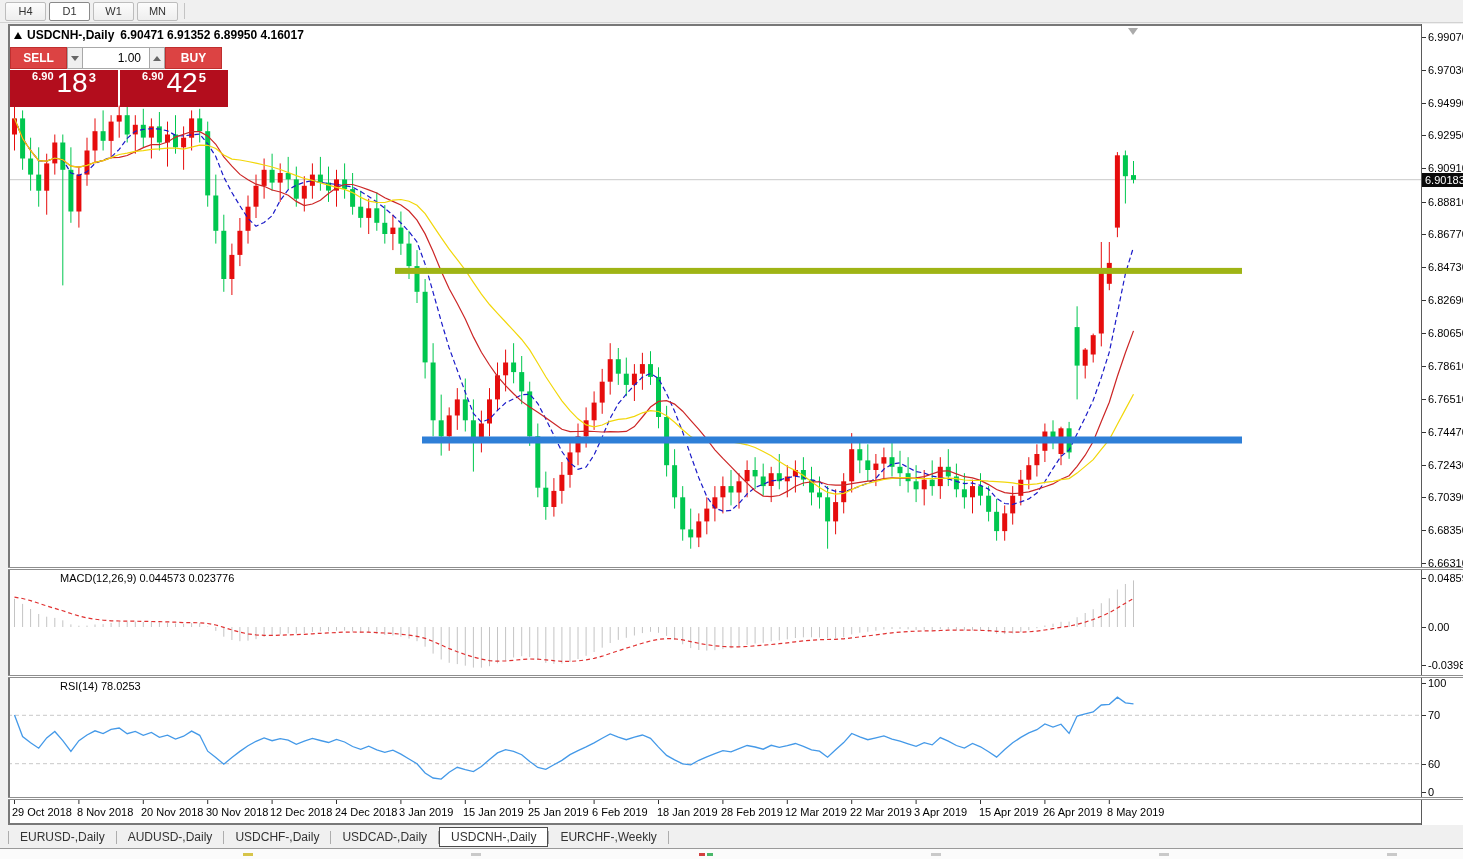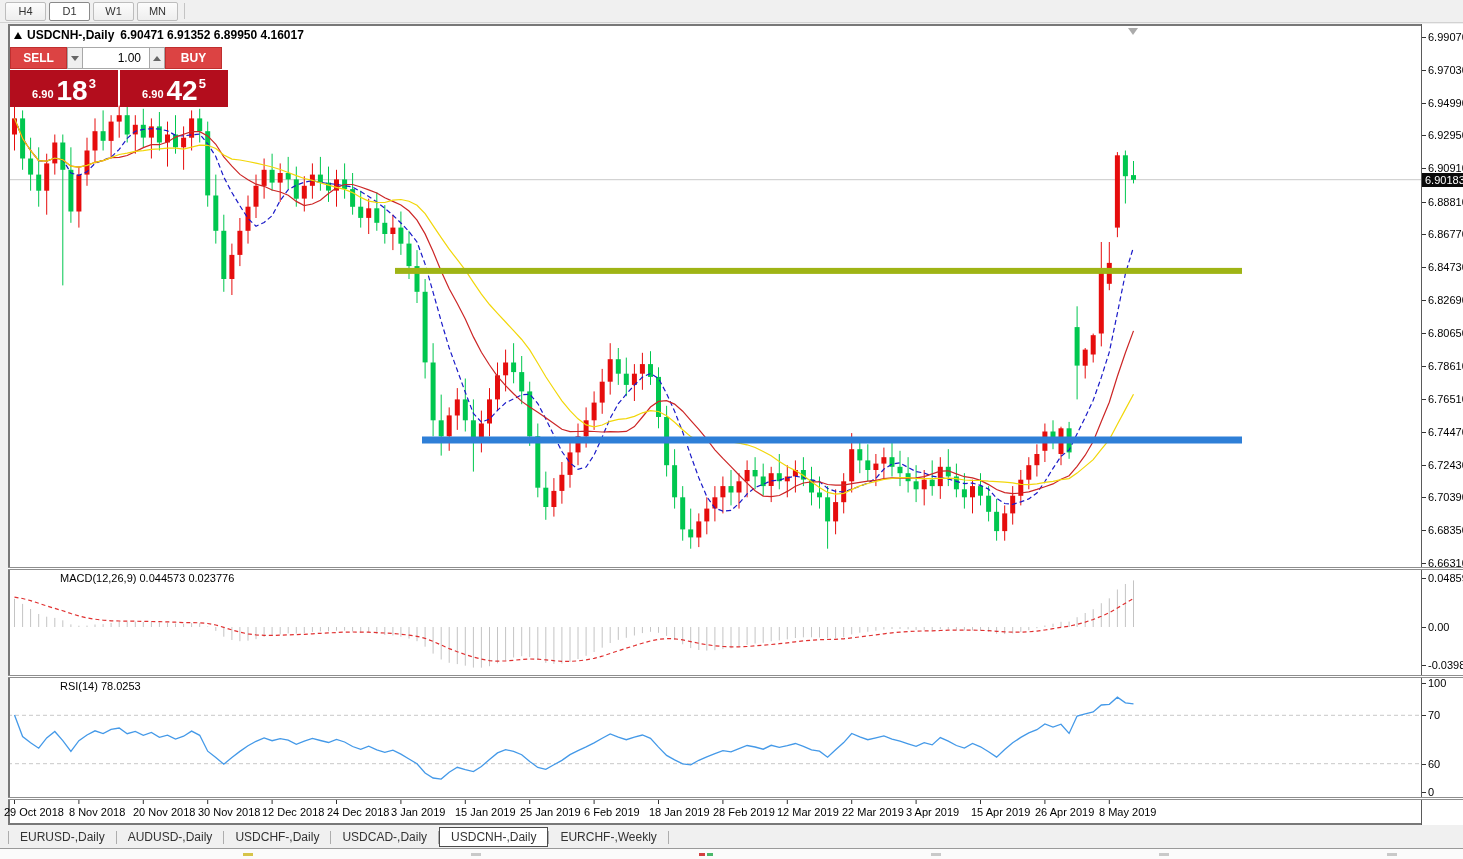--- a/index.html
+++ b/index.html
@@ -28,39 +28,39 @@
   .tbtnred { width:57px; height:22px; background:#dc4343; border:1px solid #bf2f2f; color:#fff;
     font-size:12px; font-weight:bold; display:flex; align-items:center; justify-content:center; }
   .spin { width:16px; height:22px; background:#efefef; border:1px solid #a8a8a8; display:flex;
     align-items:center; justify-content:center; }
   .spin .dn { width:0; height:0; border-left:4px solid transparent; border-right:4px solid transparent; border-top:5px solid #666; }
   .spin .up { width:0; height:0; border-left:4px solid transparent; border-right:4px solid transparent; border-bottom:5px solid #666; }
   #vol { width:66px; height:22px; border:1px solid #a8a8a8; border-left:none; border-right:none;
     font-size:12px; text-align:right; padding-right:8px; font-family:"Liberation Sans",sans-serif; }
   #tw .r2 { display:flex; margin-top:1px; }
   .bigpx { width:108px; height:37px; background:#b30d1d; color:#fff; display:flex;
-    align-items:flex-end; justify-content:center; padding-bottom:3px; }
+    justify-content:center; padding-bottom:3px; }
   .bigpx + .bigpx { margin-left:2px; }
   .bigpx .sm { font-size:11px; font-weight:bold; margin:0 3px 4px 0; }
-  .bigpx .bg { font-size:28px; font-weight:bold; line-height:26px; }
+  .bigpx .bg { font-size:28px; font-weight:normal; line-height:26px; }
   .bigpx .sp { font-size:13px; font-weight:bold; margin:0 0 13px 1px; }
   
   .plabel { position:absolute; left:5px; font-size:11px; color:#000; z-index:4;padding-left:47px; }
   
   .split { position:absolute; left:0; width:1455px; height:3px; background:#fff;
     border-top:1px solid #8e8e8e; border-bottom:1px solid #8e8e8e; z-index:4; }
   
   #paxis { position:absolute; left:1413px; top:0; width:42px; height:801px; background:#fff;
     border-left:1px solid #5a5a5a; z-index:3; }
   #paxis .tick { position:absolute; left:0; width:4px; height:1px; background:#333; }
   #paxis .al { position:absolute; left:6px; font-size:11px; font-weight:normal; color:#000; white-space:nowrap; }
   #paxis .cur { position:absolute; left:0; width:42px; height:14px; background:#0a0a0a; color:#fff;
     font-size:11px; font-weight:normal; padding:1px 0 0 3px; }
   
-  #dates { position:absolute; left:0; top:0; width:1413px; height:693px; z-index:3; pointer-events:none; }
+  #dates { position:absolute; left:8px; top:0; width:1413px; height:693px; z-index:3; pointer-events:none; }
   #dates b { position:absolute; top:782px; font-size:11px; font-weight:normal; color:#000; white-space:nowrap; }
   
   #tabbar { position:absolute; left:0; top:826px; width:1463px; height:22px; background:#f0f0f0;
     display:flex; align-items:center; padding-left:8px; }
   .tab { font-size:12px; color:#333; padding:3px 11px; white-space:nowrap; }
   .tab.active { background:#fff; border:1px solid #4c4c4c; padding:2px 11px; }
   .tsep { width:1px; height:13px; background:#adadad; }
   
   #strip { position:absolute; left:0; top:848px; width:1463px; height:11px; background:#fbfbfb;
     border-top:1px solid #9a9a9a; }

